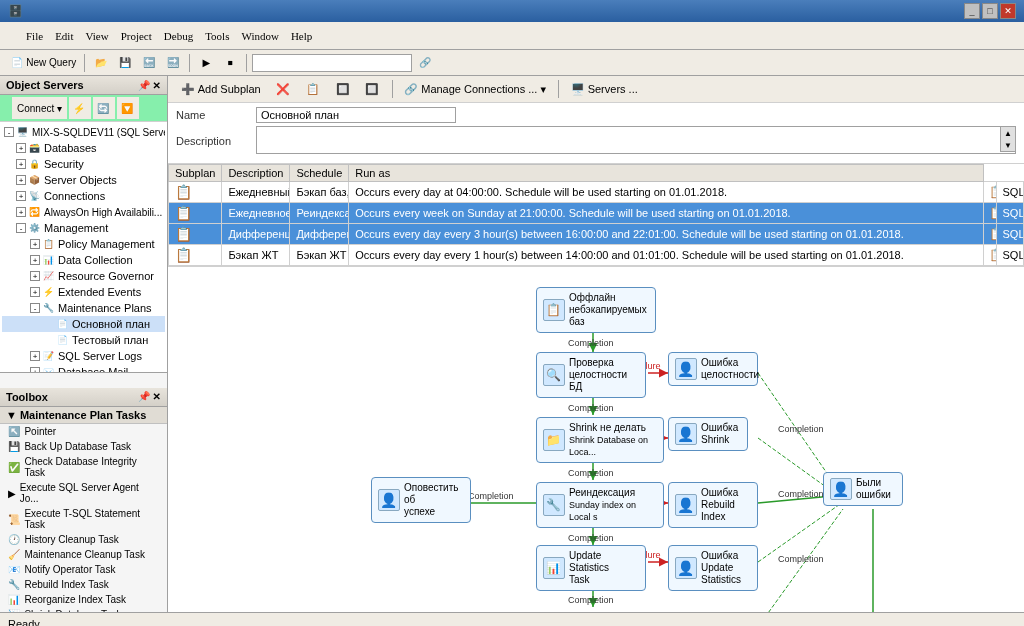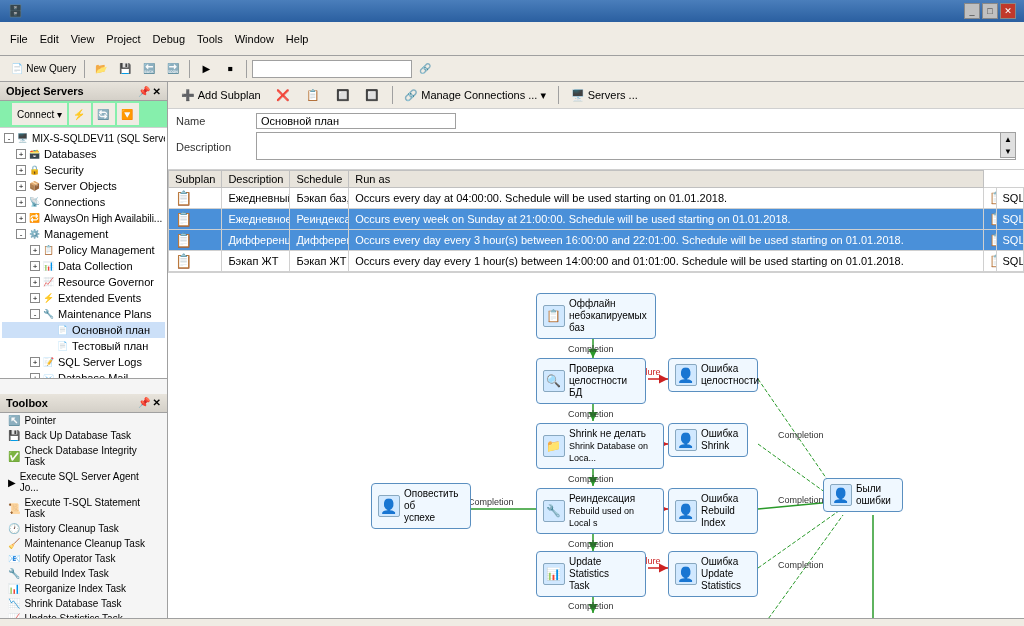--- a/index.html
+++ b/index.html
@@ -18,25 +18,26 @@
     }
     #titlebar-left { display: flex; align-items: center; gap: 6px; }
     #titlebar-center { flex: 1; text-align: center; font-size: 12px; }
     #titlebar-right { display: flex; gap: 2px; }
     .win-btn { width: 16px; height: 16px; background: #c0c0c0; border: 1px solid #888; font-size: 9px; display: flex; align-items: center; justify-content: center; cursor: pointer; color: #333; }
     .win-btn.close { background: #c0392b; color: white; }
 
     
     #menubar {
       background: #f0ece4;
-      height: 34px;
-      display: flex;
-      align-items: center;
-      padding: 0 4px;
+      height: 28px;
+      display: flex;
+      align-items: center;
+      padding: 0 20px;
       border-bottom: 1px solid #a0a0a0;
+      font-family: Liberation Serif, serif;
     }
     .menu-item { padding: 2px 6px; font-size: 11px; cursor: pointer; }
 
     
     #toolbar1 {
       background: #f0ece4;
       height: 26px;
       display: flex;
       align-items: center;
       padding: 2px 8px;
@@ -432,20 +433,21 @@
     </div>
 
     <div id="toolbox" style="height:240px; overflow-y:auto;">
       <div id="toolbox-header">
         <span>Toolbox</span>
         <div style="display:flex; gap:2px;">
           <span style="cursor:pointer; font-size:10px;">📌</span>
           <span style="cursor:pointer; font-size:10px;">✕</span>
         </div>
       </div>
+      <div class="toolbox-section-header">▼ Maintenance Plan Tasks</div>
       <div class="toolbox-item"><span>↖️</span> Pointer</div>
       <div class="toolbox-item"><span>💾</span> Back Up Database Task</div>
       <div class="toolbox-item"><span>✅</span> Check Database Integrity Task</div>
       <div class="toolbox-item"><span>▶</span> Execute SQL Server Agent Jo...</div>
       <div class="toolbox-item"><span>📜</span> Execute T-SQL Statement Task</div>
       <div class="toolbox-item"><span>🕐</span> History Cleanup Task</div>
       <div class="toolbox-item"><span>🧹</span> Maintenance Cleanup Task</div>
       <div class="toolbox-item"><span>📧</span> Notify Operator Task</div>
       <div class="toolbox-item"><span>🔧</span> Rebuild Index Task</div>
       <div class="toolbox-item"><span>📊</span> Reorganize Index Task</div>
@@ -644,21 +646,21 @@
           <div class="task-text">Shrink не делать<br><span style="font-size:9px;">Shrink Database on Loca...</span></div>
         </div>
 
         <div class="task-box" style="left:490px;top:140px;width:80px;">
           <div class="task-icon" style="font-size:14px;">👤</div>
           <div class="task-text">Ошибка<br>Shrink</div>
         </div>
 
         <div class="task-box" style="left:358px;top:205px;width:128px;">
           <div class="task-icon">🔧</div>
-          <div class="task-text">Реиндексация<br><span style="font-size:9px;">Rebuild used on Local s</span></div>
+          <div class="task-text">Реиндексация<br><span style="font-size:9px;">Sunday index on Local s</span></div>
         </div>
 
         <div class="task-box" style="left:490px;top:205px;width:90px;">
           <div class="task-icon" style="font-size:14px;">👤</div>
           <div class="task-text">Ошибка<br>Rebuild Index</div>
         </div>
 
         <div class="task-box" style="left:645px;top:195px;width:78px;">
           <div class="task-icon" style="font-size:14px;">👤</div>
           <div class="task-text">Были<br>ошибки</div>

